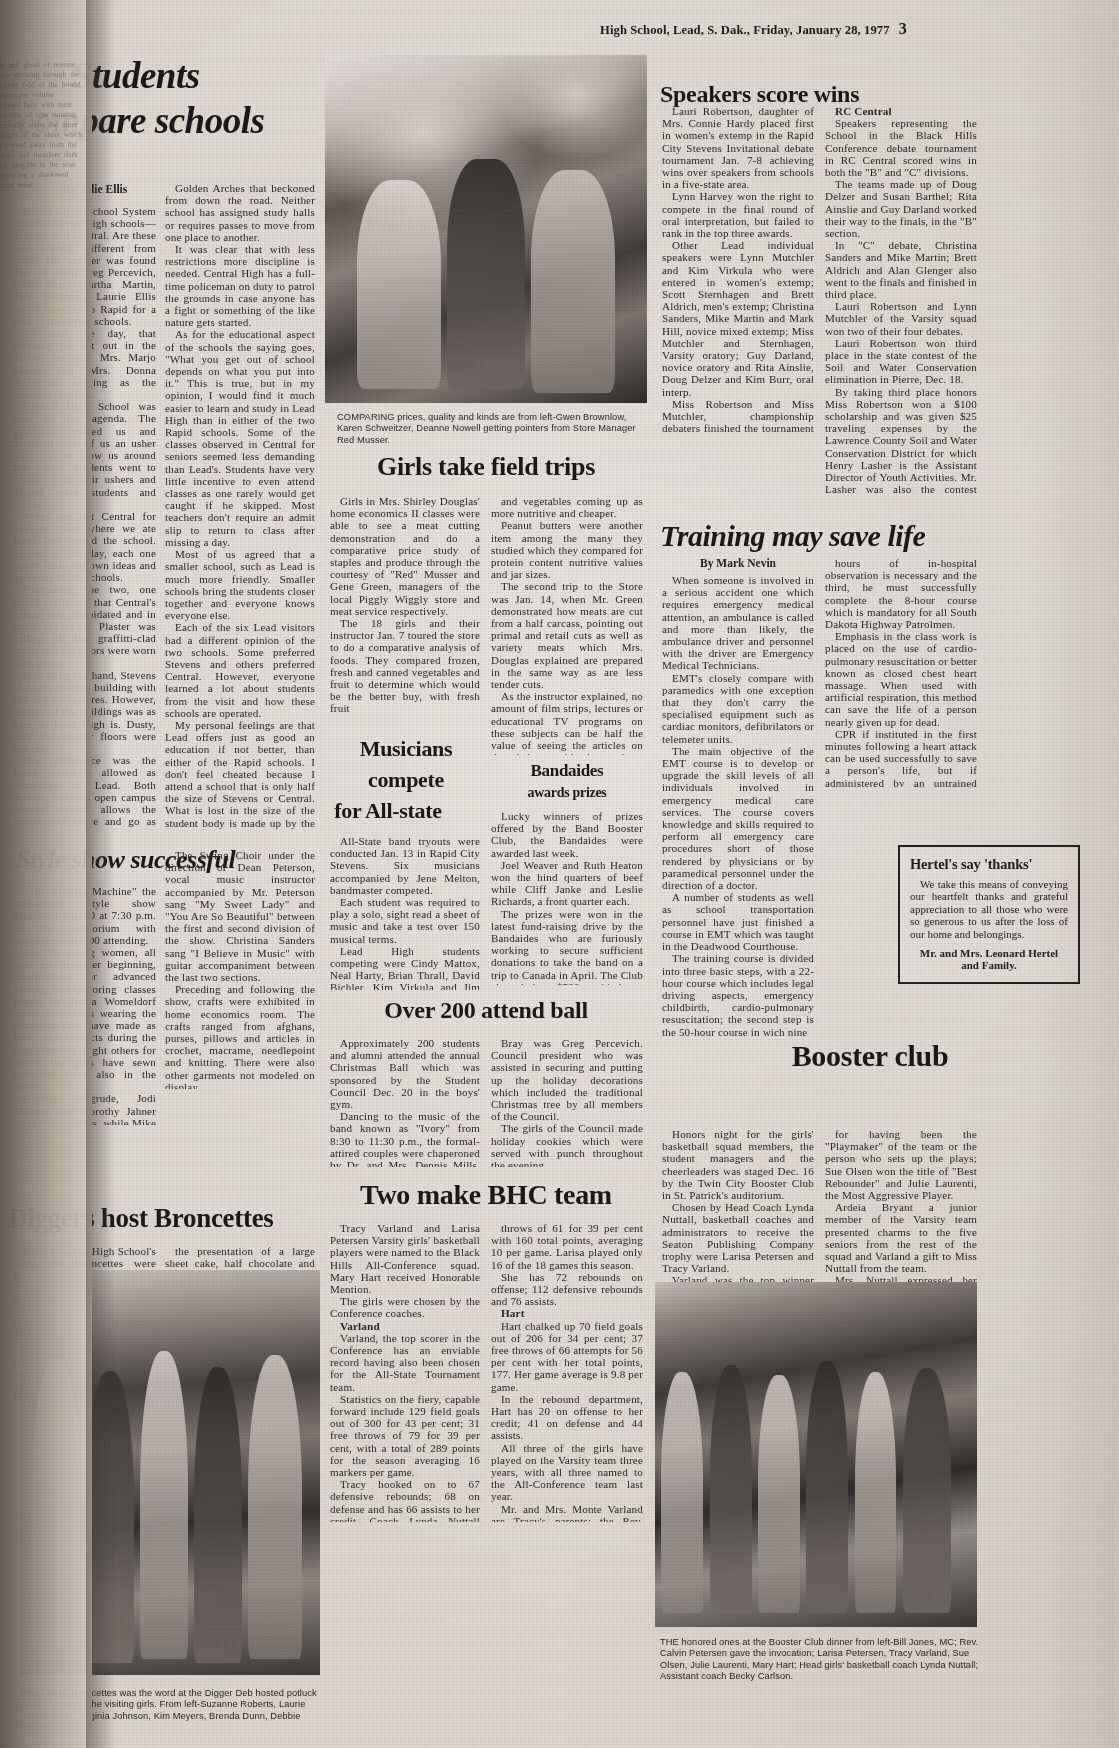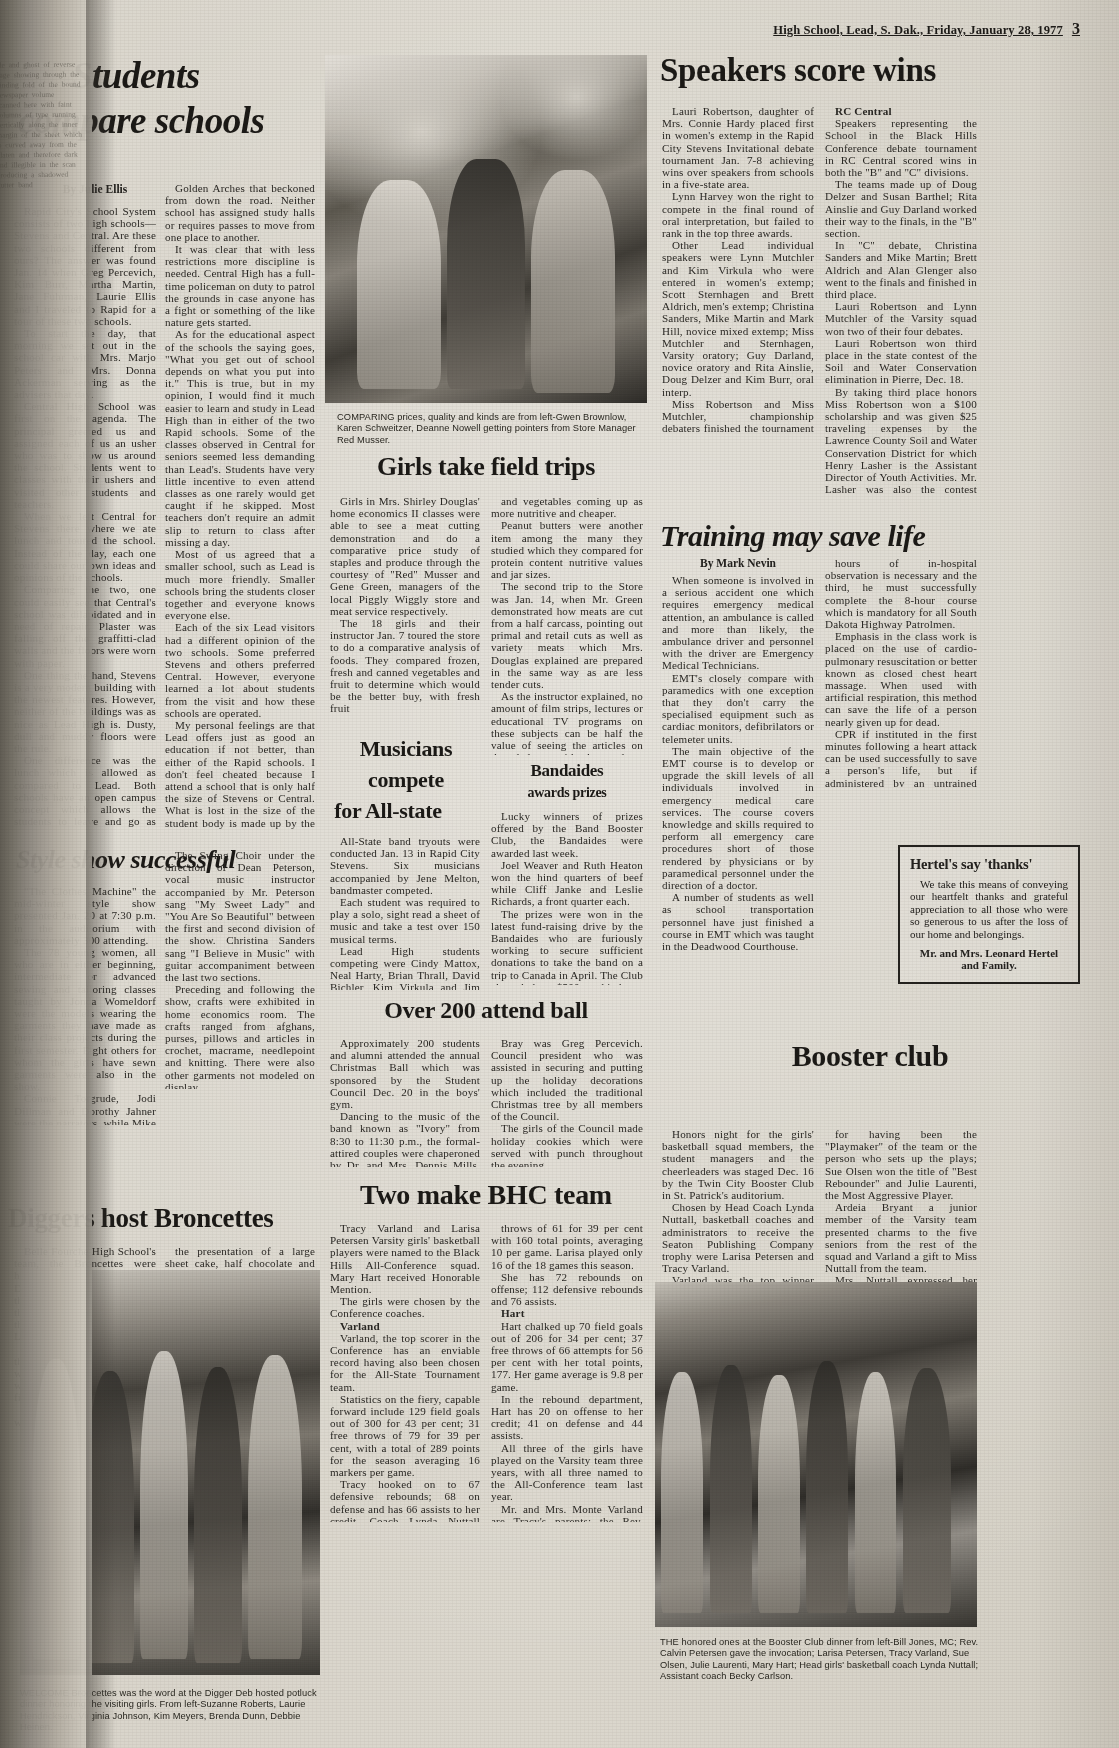--- a/index.html
+++ b/index.html
@@ -60,22 +60,21 @@
     font-size:9.3px;line-height:11.4px;color:#28261f;letter-spacing:.1px;
   }
 
   .boxed{border:2px solid #24221e;padding:9px 10px 10px 10px;background:rgba(255,255,255,.10);}
   .boxed .btitle{font-weight:bold;font-size:14.5px;line-height:17px;margin-bottom:5px;letter-spacing:-.2px;}
   .boxed .btext{font-size:11px;line-height:12.4px;text-align:justify;}
   .boxed .btext p{margin:0;text-indent:10px;}
 
   .masthead{
     font-size:12.6px;font-weight:bold;letter-spacing:.1px;color:#1d1b18;
-    text-align:right;
-    text-decoration:underline;
+    text-align:left;
   }
   .pagenum{font-size:16px;font-weight:bold;margin-left:9px;}
 
   .byline{font-weight:bold;font-size:11.5px;text-align:center;margin-bottom:5px;}
   .smallhead{font-weight:bold;font-size:11.2px;text-indent:0;}
   .center{text-align:center;}
   .tiny-ghost{color:#56524a;}
 </style>
 </head>
 <body>
@@ -221,21 +220,21 @@
     <div style="position:absolute;inset:0;background:
         linear-gradient(175deg,#cfcbc2 0%,#9b968d 12%,#44413b 30%,#7e7970 44%,#2f2d29 62%,#908b82 78%,#3a3833 100%);opacity:.95;"></div>
     <div style="position:absolute;left:4%;top:22%;width:16%;height:74%;background:linear-gradient(180deg,#e2ded6,#8d887f);opacity:.8;border-radius:45% 45% 6% 6%;"></div>
     <div style="position:absolute;left:22%;top:25%;width:16%;height:72%;background:linear-gradient(180deg,#35332f,#777269);opacity:.88;border-radius:45% 45% 6% 6%;"></div>
     <div style="position:absolute;left:40%;top:20%;width:16%;height:76%;background:linear-gradient(180deg,#dcd8d0,#847f76);opacity:.82;border-radius:45% 45% 6% 6%;"></div>
     <div style="position:absolute;left:58%;top:24%;width:16%;height:73%;background:linear-gradient(180deg,#2e2c28,#6b665e);opacity:.88;border-radius:45% 45% 6% 6%;"></div>
     <div style="position:absolute;left:76%;top:21%;width:18%;height:75%;background:linear-gradient(180deg,#d5d1c8,#7d786f);opacity:.82;border-radius:45% 45% 6% 6%;"></div>
   </div>
   <div class="col cap" style="left:20px;top:1688px;width:300px;">WELCOME Broncettes was the word at the Digger Deb hosted potluck dinner honoring the visiting girls. From left-Suzanne Roberts, Laurie Hendrickson, Virginia Johnson, Kim Meyers, Brenda Dunn, Debbie Heinen.</div>
 
-  <div class="col hl-roman" style="left:660px;top:50px;width:420px;font-size:33px;line-height:40px;">Speakers score wins</div>
+  <div class="col hl-roman" style="left:660px;top:74px;width:420px;font-size:24px;line-height:40px;">Speakers score wins</div>
   <div class="col body-col" style="left:662px;top:105px;width:152px;height:330px;overflow:hidden;">
     <p>Lauri Robertson, daughter of Mrs. Connie Hardy placed first in women's extemp in the Rapid City Stevens Invitational debate tournament Jan. 7-8 achieving wins over speakers from schools in a five-state area.</p>
     <p>Lynn Harvey won the right to compete in the final round of oral interpretation, but failed to rank in the top three awards.</p>
     <p>Other Lead individual speakers were Lynn Mutchler and Kim Virkula who were entered in women's extemp; Scott Sternhagen and Brett Aldrich, men's extemp; Christina Sanders, Mike Martin and Mark Hill, novice mixed extemp; Miss Mutchler and Sternhagen, Varsity oratory; Guy Darland, novice oratory and Rita Ainslie, Doug Delzer and Kim Burr, oral interp.</p>
     <p>Miss Robertson and Miss Mutchler, championship debaters finished the tournament with a 2-2 win-loss record. The other "A" squad speakers--Miss Virkula and Sternhagen received a 1-3 final.</p>
 
   </div>
   <div class="col body-col" style="left:825px;top:105px;width:152px;height:390px;overflow:hidden;">
     <p class="kicker">RC Central</p>
     <p>Speakers representing the School in the Black Hills Conference debate tournament in RC Central scored wins in both the "B" and "C" divisions.</p>
@@ -246,20 +245,21 @@
     <p>By taking third place honors Miss Robertson won a $100 scholarship and was given $25 traveling expenses by the Lawrence County Soil and Water Conservation District for which Henry Lasher is the Assistant Director of Youth Activities. Mr. Lasher was also the contest chairman for both the local and area contest.</p>
   </div>
 
   <div class="col hl-italic" style="left:660px;top:518px;width:430px;font-size:30px;line-height:36px;">Training may save life</div>
   <div class="col byline" style="left:662px;top:557px;width:152px;">By Mark Nevin</div>
   <div class="col body-col" style="left:662px;top:574px;width:152px;height:470px;overflow:hidden;">
     <p>When someone is involved in a serious accident one which requires emergency medical attention, an ambulance is called and more than likely, the ambulance driver and personnel with the driver are Emergency Medical Technicians.</p>
     <p>EMT's closely compare with paramedics with one exception that they don't carry the specialised equipment such as cardiac monitors, defibrilators or telemeter units.</p>
     <p>The main objective of the EMT course is to develop or upgrade the skill levels of all individuals involved in emergency medical care services. The course covers knowledge and skills required to perform all emergency care procedures short of those rendered by physicians or by paramedical personnel under the direction of a doctor.</p>
     <p>A number of students as well as school transportation personnel have just finished a course in EMT which was taught in the Deadwood Courthouse.</p>
+    <p>The training course is divided into three basic steps, with a 22-hour course which includes legal driving aspects, emergency childbirth, cardio-pulmonary resuscitation; the second step is the 50-hour course in wich nine</p>
   </div>
   <div class="col body-col" style="left:825px;top:557px;width:152px;height:230px;overflow:hidden;">
     <p>hours of in-hospital observation is necessary and the third, he must successfully complete the 8-hour course which is mandatory for all South Dakota Highway Patrolmen.</p>
     <p>Emphasis in the class work is placed on the use of cardio-pulmonary resuscitation or better known as closed chest heart massage. When used with artificial respiration, this method can save the life of a person nearly given up for dead.</p>
     <p>CPR if instituted in the first minutes following a heart attack can be used successfully to save a person's life, but if administered by an untrained person, it can do more harm than good.</p>
   </div>
 
   <div class="col boxed" style="left:898px;top:845px;width:158px;">
     <div class="btitle">Hertel's say 'thanks'</div>
     <div class="btext">

